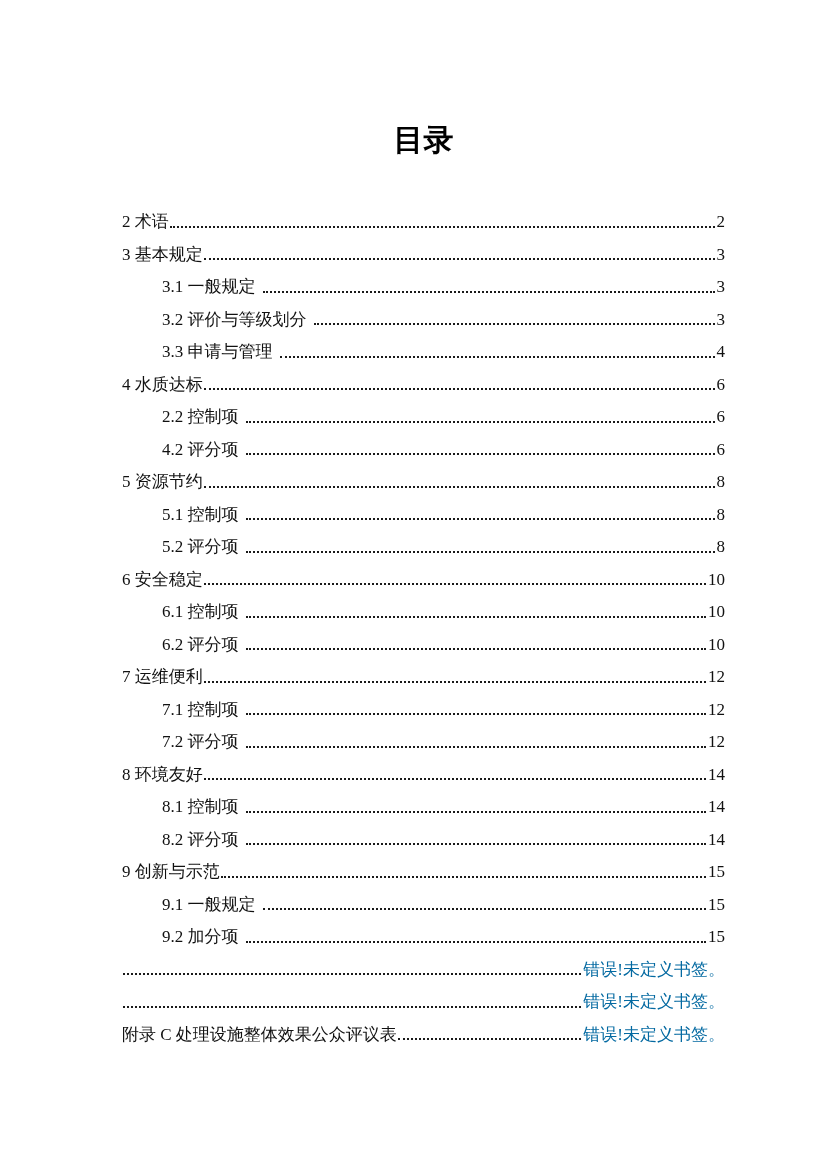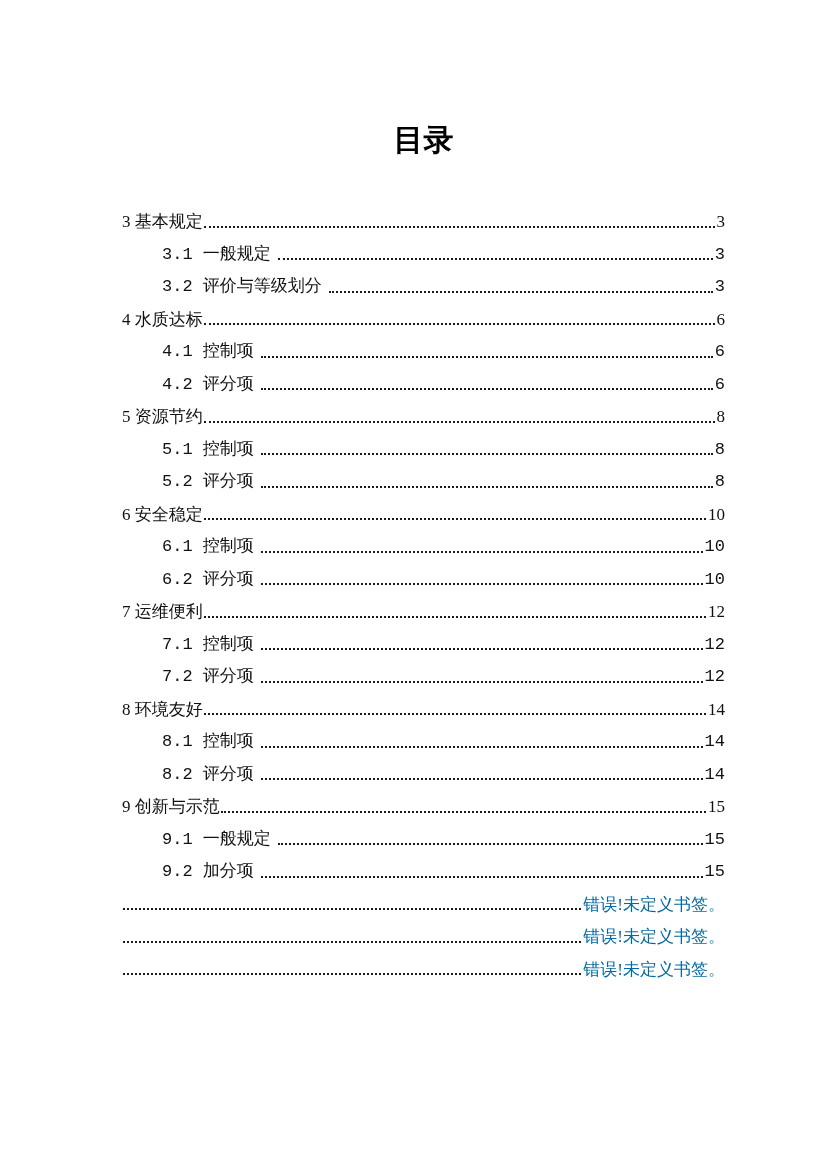--- a/index.html
+++ b/index.html
@@ -34,21 +34,20 @@
   .toc-row {
     display: flex;
     align-items: flex-end;
     height: 32.5px;
     box-sizing: border-box;
     padding-bottom: 3px;
     cursor: pointer;
   }
   .toc-row.level-2 {
     margin-left: 40px;
-    font-family: Liberation Mono, monospace;
   }
   .toc-label {
     font-size: 17px;
     line-height: 1.2;
     white-space: nowrap;
   }
   .toc-row.level-2 .toc-label {
     padding-right: 6px;
   }
   .leader {
@@ -69,41 +68,51 @@
   }
 </style>
 </head>
 <body>
 
 <div class="page">
   <h1 class="doc-title">目录</h1>
 
   <div class="toc-list">
       <div class="toc-row level-1">
+    <span class="toc-label">2 术语</span>
+    <span class="leader"></span>
+    <span class="toc-page">2</span>
+  </div>
+      <div class="toc-row level-1">
     <span class="toc-label">3 基本规定</span>
     <span class="leader"></span>
     <span class="toc-page">3</span>
   </div>
       <div class="toc-row level-2">
     <span class="toc-label">3.1 一般规定</span>
     <span class="leader"></span>
     <span class="toc-page">3</span>
   </div>
       <div class="toc-row level-2">
     <span class="toc-label">3.2 评价与等级划分</span>
     <span class="leader"></span>
     <span class="toc-page">3</span>
   </div>
+      <div class="toc-row level-2">
+    <span class="toc-label">3.3 申请与管理</span>
+    <span class="leader"></span>
+    <span class="toc-page">4</span>
+  </div>
       <div class="toc-row level-1">
     <span class="toc-label">4 水质达标</span>
     <span class="leader"></span>
     <span class="toc-page">6</span>
   </div>
       <div class="toc-row level-2">
-    <span class="toc-label">4.1 控制项</span>
+    <span class="toc-label">2.2 控制项</span>
     <span class="leader"></span>
     <span class="toc-page">6</span>
   </div>
       <div class="toc-row level-2">
     <span class="toc-label">4.2 评分项</span>
     <span class="leader"></span>
     <span class="toc-page">6</span>
   </div>
       <div class="toc-row level-1">
     <span class="toc-label">5 资源节约</span>
@@ -182,17 +191,18 @@
   </div>
       <div class="toc-row level-1 error-entry">
     <span class="leader"></span>
     <span class="toc-page">错误!未定义书签。</span>
   </div>
       <div class="toc-row level-1 error-entry">
     <span class="leader"></span>
     <span class="toc-page">错误!未定义书签。</span>
   </div>
       <div class="toc-row level-1 error-entry">
+    <span class="toc-label">附录 C 处理设施整体效果公众评议表</span>
     <span class="leader"></span>
     <span class="toc-page">错误!未定义书签。</span>
   </div>
     </div>
 </div>
 
 </body></html>

